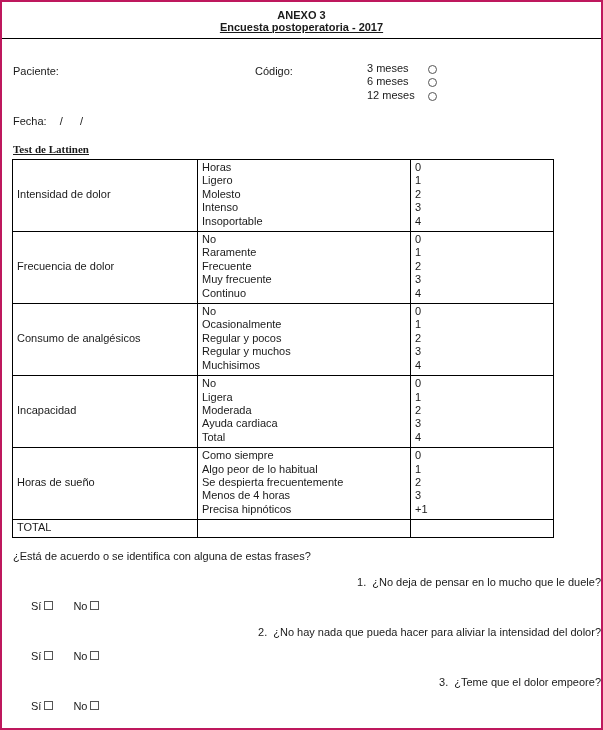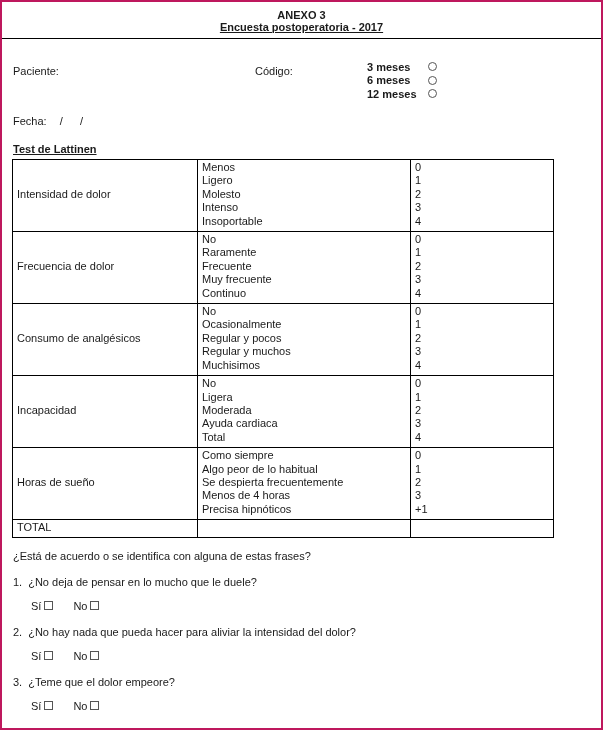--- a/index.html
+++ b/index.html
@@ -16,49 +16,49 @@
     margin: 0 auto;
   }
   .header { text-align: center; padding-top: 7px; font-weight: bold; line-height: 12px; }
   .header .underline { text-decoration: underline; }
   .rule { border-top: 1px solid #000; margin-top: 5px; }
 
   .topfields { position: relative; height: 46px; margin-top: 20px; }
   .lbl-paciente { position: absolute; left: 11px; top: 6px; }
   .lbl-codigo { position: absolute; left: 253px; top: 6px; }
   .codigo-options { position: absolute; left: 365px; top: 1px; }
-  .codigo-line { display: flex; align-items: center; justify-content: space-between; width: 70px; height: 13.5px; font-weight: bold; }
+  .codigo-line { display: flex; align-items: flex-end; justify-content: space-between; width: 70px; height: 13.5px; }
   .radio {
     width: 9px; height: 9px; border: 1px solid #555; border-radius: 50%;
     display: inline-block; background: #fff; flex: 0 0 auto;
   }
 
   .fecha { margin: 10px 0 0 11px; }
   .fecha .slashes { white-space: pre; margin-left: 10px; letter-spacing: 1px; }
 
-  .test-title { margin: 16px 0 0 11px; font-weight: bold; text-decoration: underline; }
+  .test-title { margin: 16px 0 0 11px; font-weight: bold; text-decoration: underline; font-family: Liberation Serif, serif; }
 
   table.lattinen {
     border-collapse: collapse; table-layout: fixed;
     width: 541px; margin: 4px 0 0 10px;
   }
   table.lattinen td {
     border: 1px solid #000;
     padding: 1px 4px 3px 4px;
     vertical-align: top;
     line-height: 13.4px;
     font-size: 11px;
     overflow: hidden;
   }
   table.lattinen td.cat { vertical-align: middle; }
   table.lattinen tr.total-row td { height: 17px; padding: 1px 4px 2px 4px; }
 
   .q-intro { margin: 12px 0 0 11px; }
   .question { margin-left: 11px; }
-  .qtext { margin-top: 14px; }
+  .qtext { margin-top: 14px; text-align: right; }
   .qnum { margin-right: 6px; }
   .answers { margin: 12px 0 0 18px; display: flex; align-items: center; text-align: center; }
   .checkbox {
     width: 9px; height: 9px; border: 1px solid #555;
     display: inline-block; background: #fff; margin-left: 3px; flex: 0 0 auto;
   }
   .answers .anslabel:not(:first-child) { margin-left: 20px; }
 </style>
 </head>
 <body>
@@ -100,21 +100,21 @@
   <table class="lattinen">
     <colgroup>
       <col style="width:185px">
       <col style="width:213px">
       <col style="width:143px">
     </colgroup>
     <tbody>
         <tr>
           <td class="cat">Intensidad de dolor</td>
           <td class="opts">
-            <div>Menos</div>
+            <div>Horas</div>
             <div>Ligero</div>
             <div>Molesto</div>
             <div>Intenso</div>
             <div>Insoportable</div>
           </td>
           <td class="scores">
             <div>0</div>
             <div>1</div>
             <div>2</div>
             <div>3</div>

